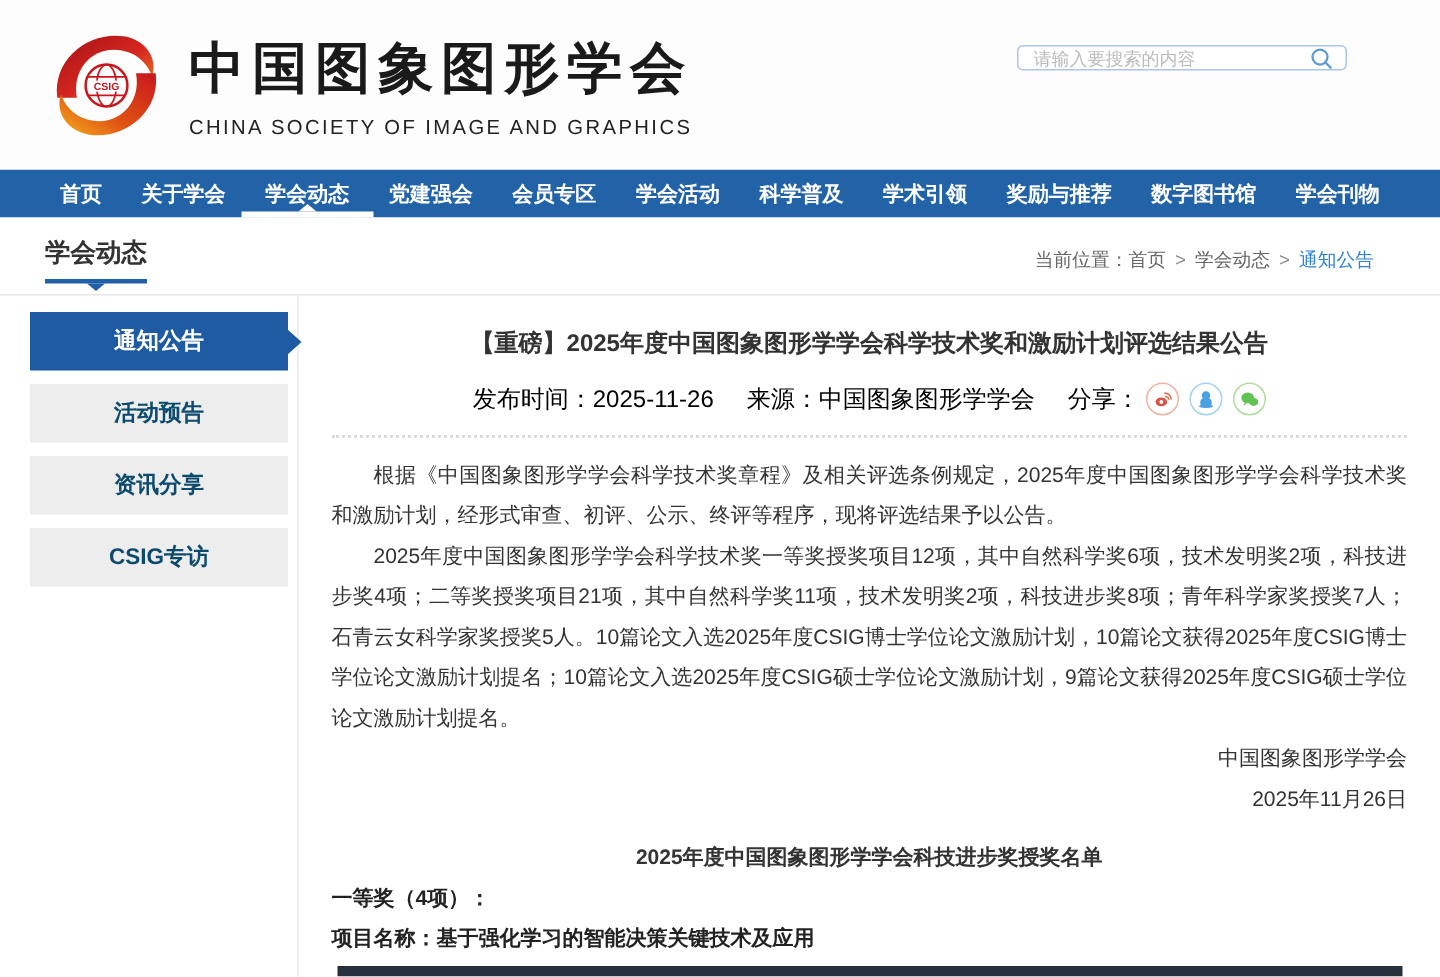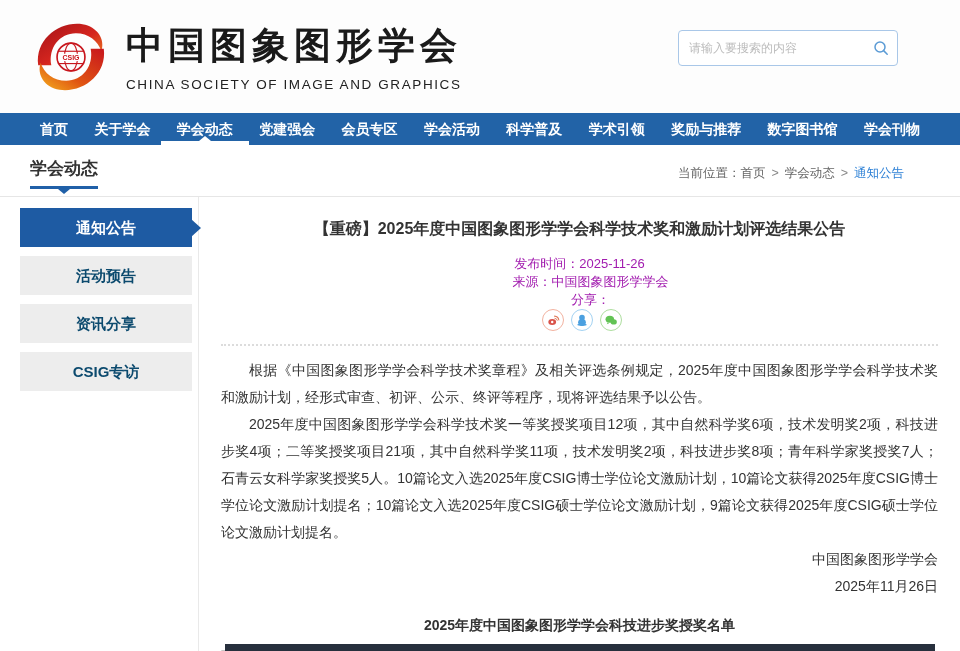--- a/index.html
+++ b/index.html
@@ -8,54 +8,54 @@
     font-family:"Liberation Sans","DejaVu Sans",sans-serif;
     background:#ffffff; color:#333; position:relative; overflow:hidden;
   }
   
   .header { height:113px; background:#fdfdfd; display:flex; align-items:center; padding:16px 30px; position:relative; }
   .logo-mark { width:82px; height:86px; flex:0 0 auto; }
   .brand { margin-left:14px; }
   .brand-cn { font-size:37px; font-weight:700; color:#1a1a1a; letter-spacing:5px; font-family:"Liberation Serif","DejaVu Serif",serif; }
   .brand-en { font-size:13.5px; font-weight:400; color:#222; letter-spacing:1.6px; margin-top:6px; }
   .search-box {
-    position:absolute; right:62px; top:30px; width:220px; height:36px;
+    position:absolute; right:62px; top:30px; width:220px; height:17px;
     border:1px solid #a9c7e8; border-radius:4px; background:#fff;
     display:flex; align-items:center; padding:0 8px 0 10px;
   }
   .search-box input { border:none; outline:none; flex:1; font-size:12px; color:#555; background:transparent; }
   .search-box input::placeholder { color:#bcbcbc; }
   .search-icon { width:16px; height:16px; flex:0 0 auto; cursor:pointer; }
   
   .nav { height:32px; background:#2263a7; display:flex; align-items:center; justify-content:space-between; padding:0 38px; }
   .nav-item { color:#fff; font-size:14px; font-weight:700; cursor:pointer; position:relative; height:32px; line-height:32px; padding:0 2px; }
   .nav-item.active::after { content:""; position:absolute; left:-14px; right:-14px; bottom:0; height:4px; background:#fff; }
   .nav-item.active::before { content:""; position:absolute; left:50%; bottom:4px; transform:translateX(-50%);
     border-left:6px solid transparent; border-right:6px solid transparent; border-bottom:5px solid #fff; }
   
   .section-bar { height:52px; position:relative; border-bottom:1px solid #e6e6e6; background:#fff; }
   .section-title { position:absolute; left:30px; top:12px; font-size:17px; font-weight:700; color:#333; padding-bottom:9px; }
   .section-title .u-bar { position:absolute; left:0; right:0; bottom:0; height:3px; background:#2060a8; }
   .section-title .u-tri { position:absolute; left:50%; bottom:-5px; transform:translateX(-50%);
     border-left:6px solid transparent; border-right:6px solid transparent; border-top:5px solid #2060a8; }
-  .breadcrumb { position:absolute; right:56px; bottom:14px; font-size:12.5px; color:#666; }
+  .breadcrumb { position:absolute; right:44px; bottom:14px; font-size:12.5px; color:#666; }
   .breadcrumb a { color:#666; text-decoration:none; cursor:pointer; }
   .breadcrumb .sep { margin:0 6px; color:#888; }
   .breadcrumb a.current { color:#2e81d6; }
   
   .content { display:flex; align-items:stretch; height:454px; }
   .sidebar { width:198px; flex:0 0 auto; padding:11px 0 0 20px; }
   .side-item { width:172px; height:39px; line-height:39px; text-align:center; background:#ededed;
     color:#0c4a6e; font-size:15px; font-weight:700; margin-bottom:9px; cursor:pointer; position:relative; }
   .side-item.active { background:#1e5ba3; color:#fff; }
   .side-item.active::after { content:""; position:absolute; right:-9px; top:50%; transform:translateY(-50%);
     border-top:9px solid transparent; border-bottom:9px solid transparent; border-left:10px solid #1e5ba3; }
   .main { flex:1; border-left:1px solid #e9e9e9; padding:16px 22px 0 22px; overflow:hidden; }
   .article-title { text-align:center; font-size:16px; font-weight:700; color:#333; margin-top:6px; }
-  .meta { margin-top:15px; display:flex; justify-content:center; align-items:center; font-size:13px; color:#a21caf;flex-direction:column; }
+  .meta { margin-top:15px; display:flex; justify-content:center; align-items:center; font-size:16px; color:#000000; }
   .meta .m-gap { margin-left:22px; }
   .share-wrap { display:flex; align-items:center; margin-left:4px; gap:7px; }
   .share-ring { width:22px; height:22px; border-radius:50%; display:flex; align-items:center; justify-content:center; cursor:pointer; background:#fff; }
   .ring-weibo { border:1px solid #f2b2a0; }
   .ring-qq { border:1px solid #a3d2f2; }
   .ring-wechat { border:1px solid #aede9f; }
   .dotted-sep { margin-top:13px; border-top:2px dotted #dcdcdc; }
   .body-text { margin-top:11px; font-size:14px; line-height:27px; color:#333; text-align:justify; }
   .body-text p.indent { text-indent:2em; }
   .sig { text-align:right; }

